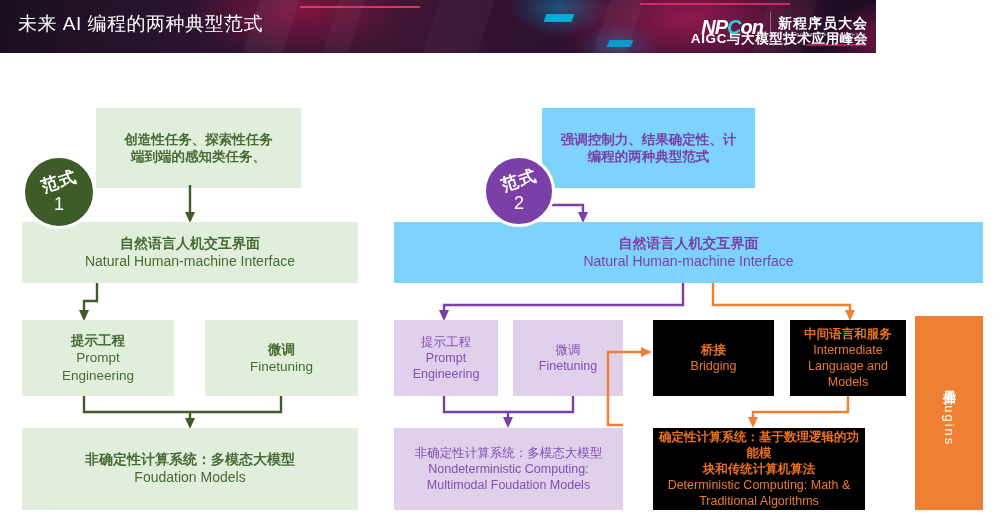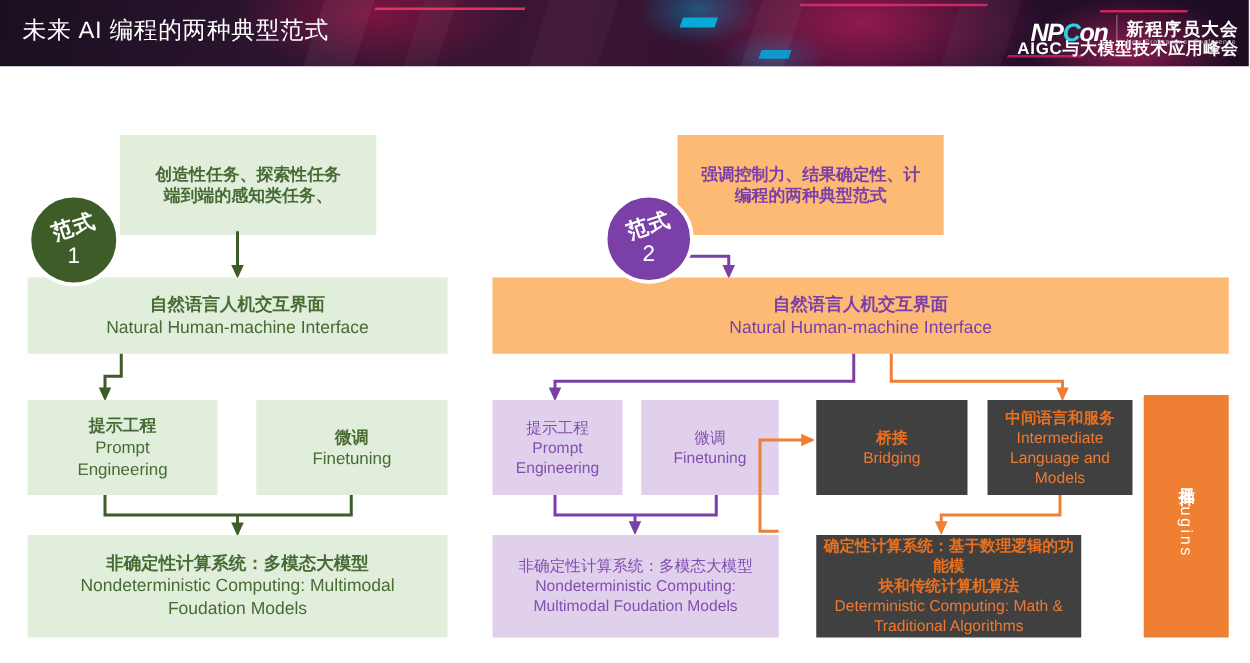--- a/index.html
+++ b/index.html
@@ -4,21 +4,21 @@
 <style>
   html,body{margin:0;padding:0;}
   body{
     width:1000px;height:530px;overflow:hidden;
     background:#ffffff;
     font-family:"Liberation Sans","DejaVu Sans",sans-serif;
     position:relative;
   }
   
   #header{
-    position:absolute;left:0;top:0;width:999px;height:53px;
+    position:absolute;left:0;top:0;width:876px;height:53px;
     background:
       radial-gradient(ellipse 160px 70px at 300px 10px, rgba(150,20,70,.75), rgba(150,20,70,0) 70%),
       radial-gradient(ellipse 200px 90px at 690px 18px, rgba(190,30,90,.7), rgba(190,30,90,0) 72%),
       radial-gradient(ellipse 120px 60px at 905px 40px, rgba(220,40,110,.55), rgba(220,40,110,0) 70%),
       radial-gradient(ellipse 70px 40px at 560px 8px, rgba(0,170,220,.45), rgba(0,170,220,0) 70%),
       radial-gradient(ellipse 60px 34px at 620px 46px, rgba(0,150,210,.40), rgba(0,150,210,0) 70%),
       linear-gradient(100deg,#1a0f1f 0%,#2b1430 22%,#3d1533 45%,#2a1030 68%,#1d0c22 100%);
     overflow:hidden;
   }
   .hstreak{position:absolute;background:rgba(255,255,255,.05);transform:skewX(-18deg);}
@@ -36,24 +36,24 @@
   #logo-cn{color:#fff;font-size:14px;font-weight:bold;letter-spacing:1px;}
   #logo-en{color:#cbb9cf;font-size:5.5px;letter-spacing:.6px;margin-top:2px;}
   #logo-sub{
     position:absolute;right:8px;top:30px;color:#fff;font-size:13.5px;
     font-weight:bold;letter-spacing:.6px;white-space:nowrap;
   }
   
   .box{position:absolute;box-sizing:border-box;display:flex;align-items:center;justify-content:center;text-align:center;line-height:1.28;}
   .green-box{background:#e2eedc;color:#466b33;}
   .green-box .cn{font-weight:bold;}
-  .purple-box{background:#fdba74;color:#7b3fa8;}
+  .purple-box{background:#7dd3fc;color:#7b3fa8;}
   .purple-box .cn{font-weight:bold;}
   .purple-box-lite{background:#e0d0ec;color:#8150b0;}
-  .orange-box{background:#404040;color:#ec7a33;}
+  .orange-box{background:#000000;color:#ec7a33;}
   .orange-box .cn{font-weight:bold;color:#e8701f;}
   .cn{display:block;}
   .en{display:block;}
   
   .badge{
     position:absolute;border-radius:50%;
     border:3px solid #ffffff;box-sizing:border-box;
     display:flex;flex-direction:column;align-items:center;justify-content:center;
     color:#ffffff;
   }
@@ -143,21 +143,20 @@
 
 <svg class="conn" style="left:0;top:396px;width:400px;height:36px;">
   <path d="M 84 0 L 84 16 L 281 16 L 281 0" stroke="#3d5c28" stroke-width="2.4" fill="none"></path>
   <line x1="190" y1="16" x2="190" y2="25" stroke="#3d5c28" stroke-width="2.4"></line>
   <polygon points="190,33 185,22 195,22" fill="#3d5c28"></polygon>
 </svg>
 
 <div class="box green-box" id="p1-bottom" style="left:22px;top:428px;width:336px;height:82px;font-size:14px;">
   <div>
     <span class="cn">非确定性计算系统：多模态大模型</span>
-    <span class="en">Nondeterministic Computing: Multimodal</span>
     <span class="en">Foudation Models</span>
   </div>
 </div>
 
 <div class="badge" id="badge1" style="left:22px;top:155px;width:74px;height:74px;">
   <div class="b-cn">范式</div>
   <div class="b-num">1</div>
 </div>
 
 <div class="box purple-box" id="p2-task" style="left:542px;top:108px;width:213px;height:80px;font-size:13.5px;">

